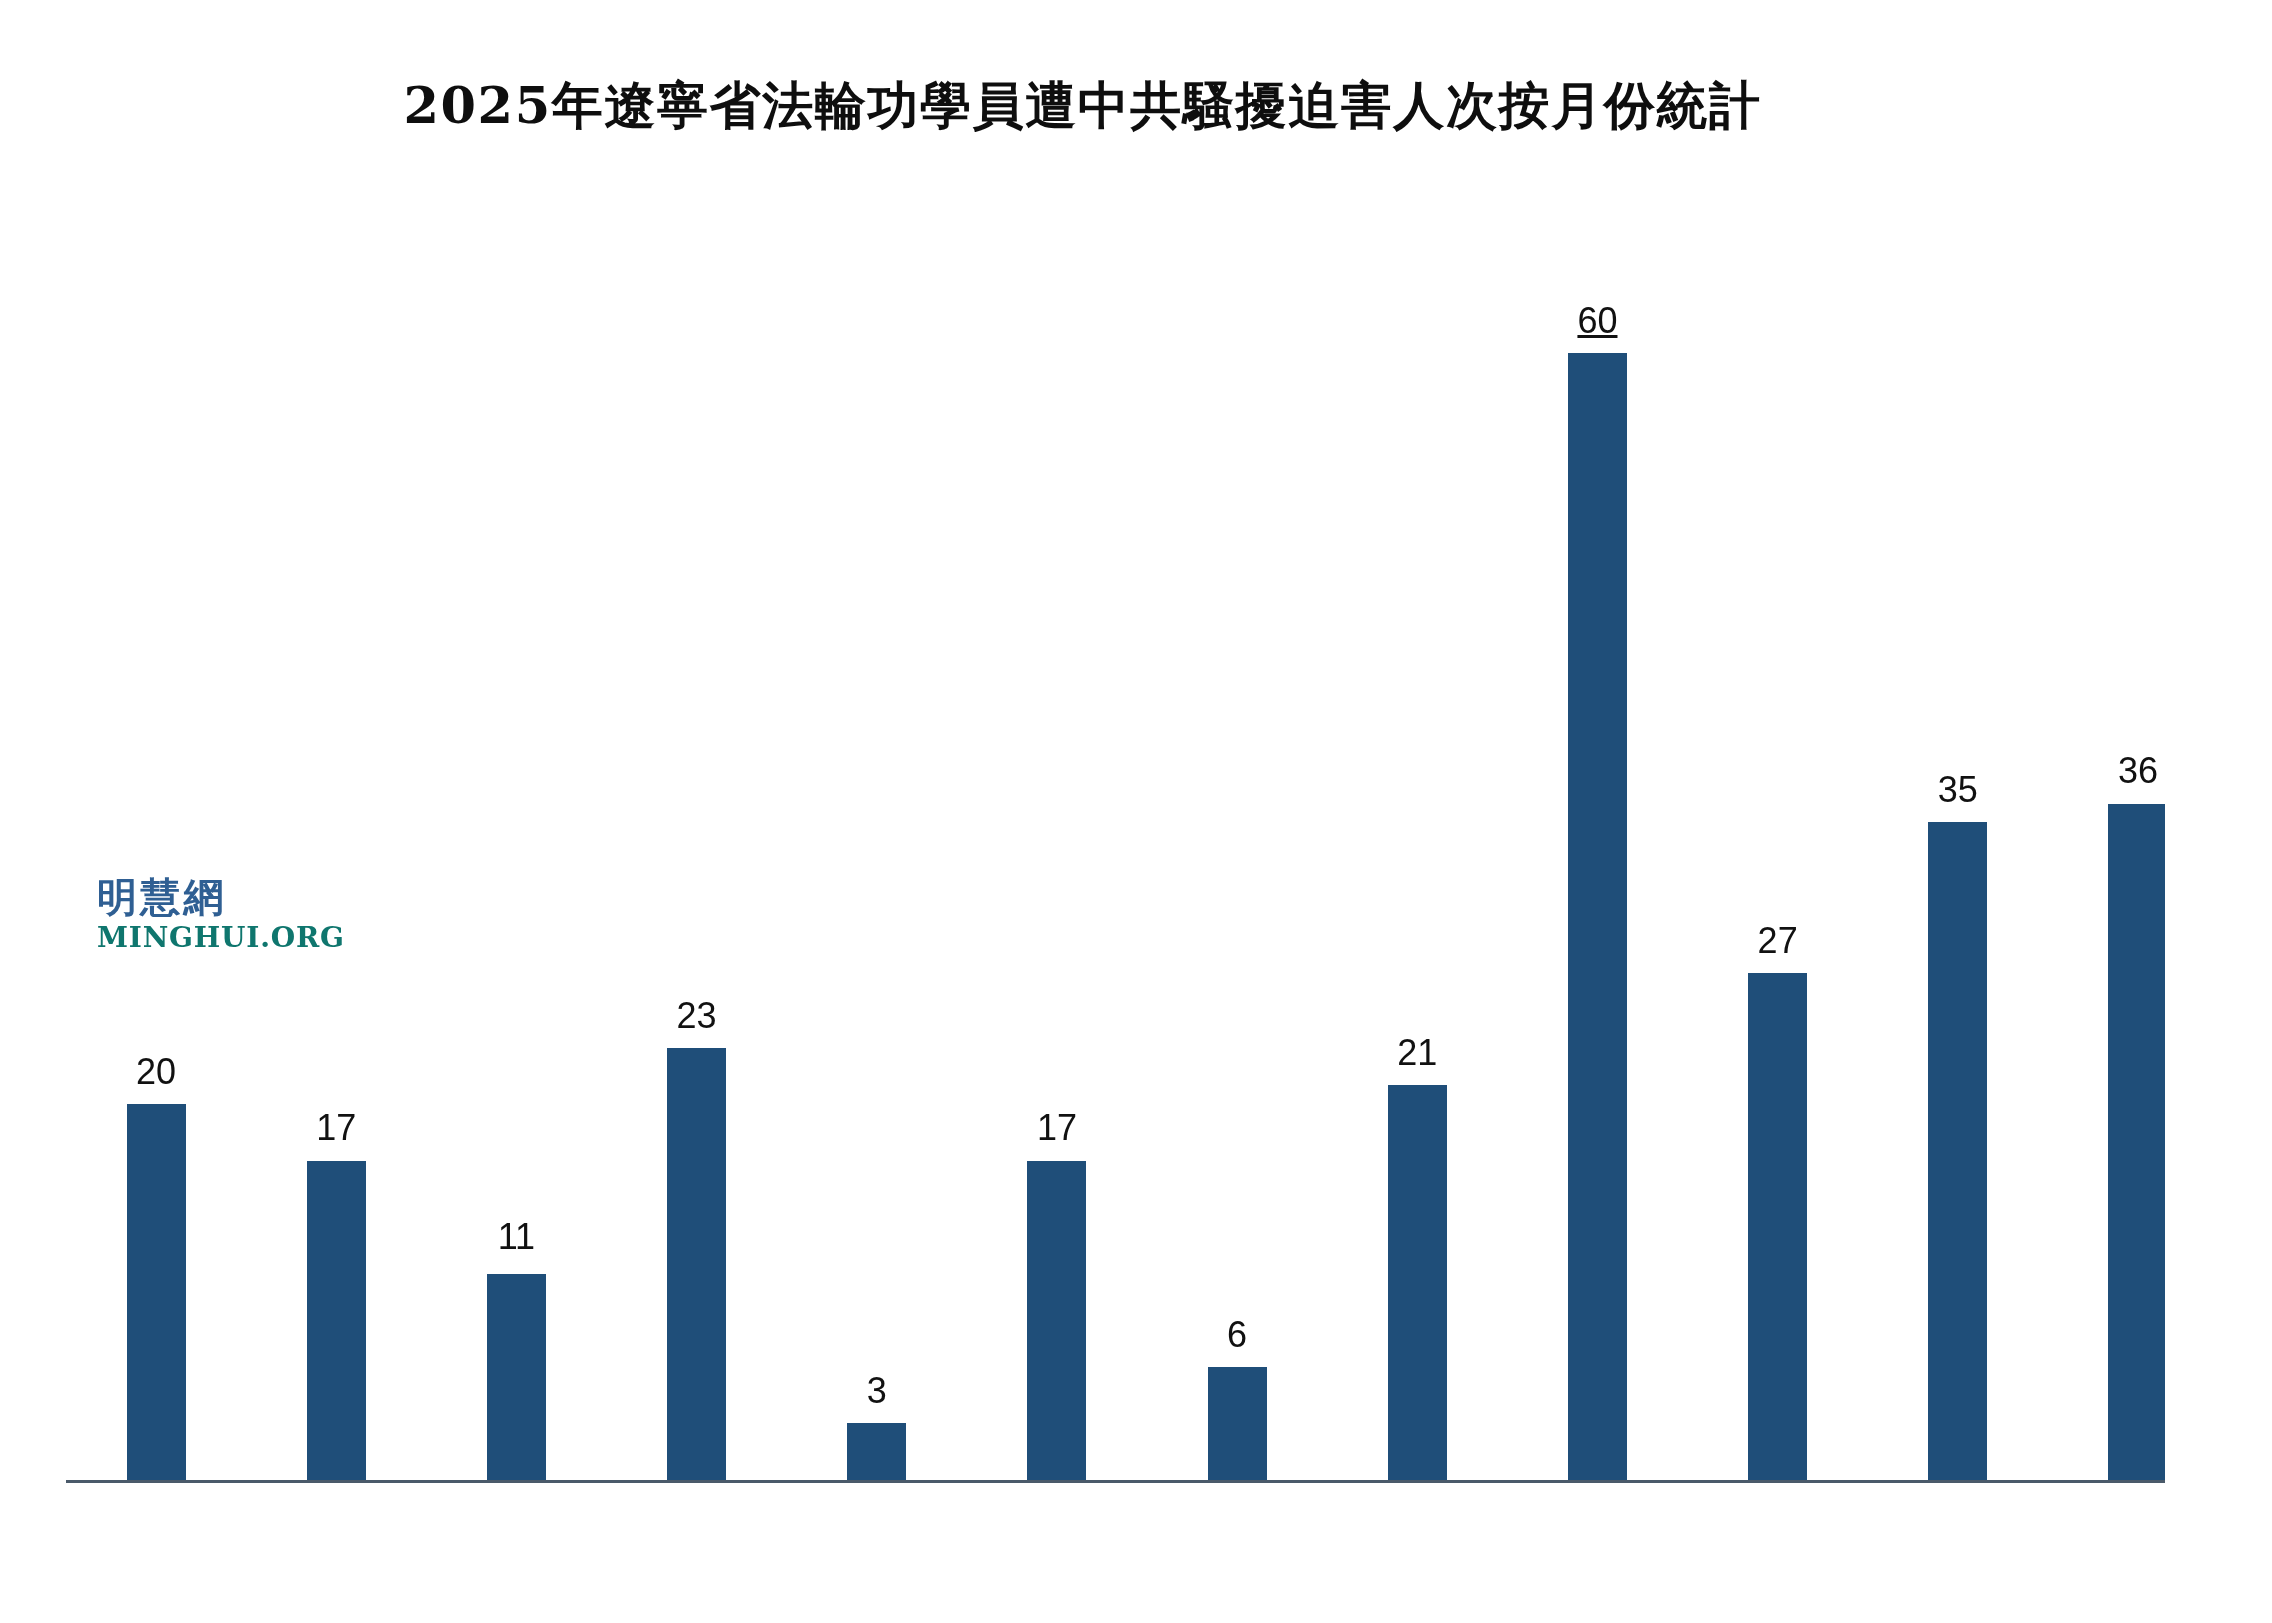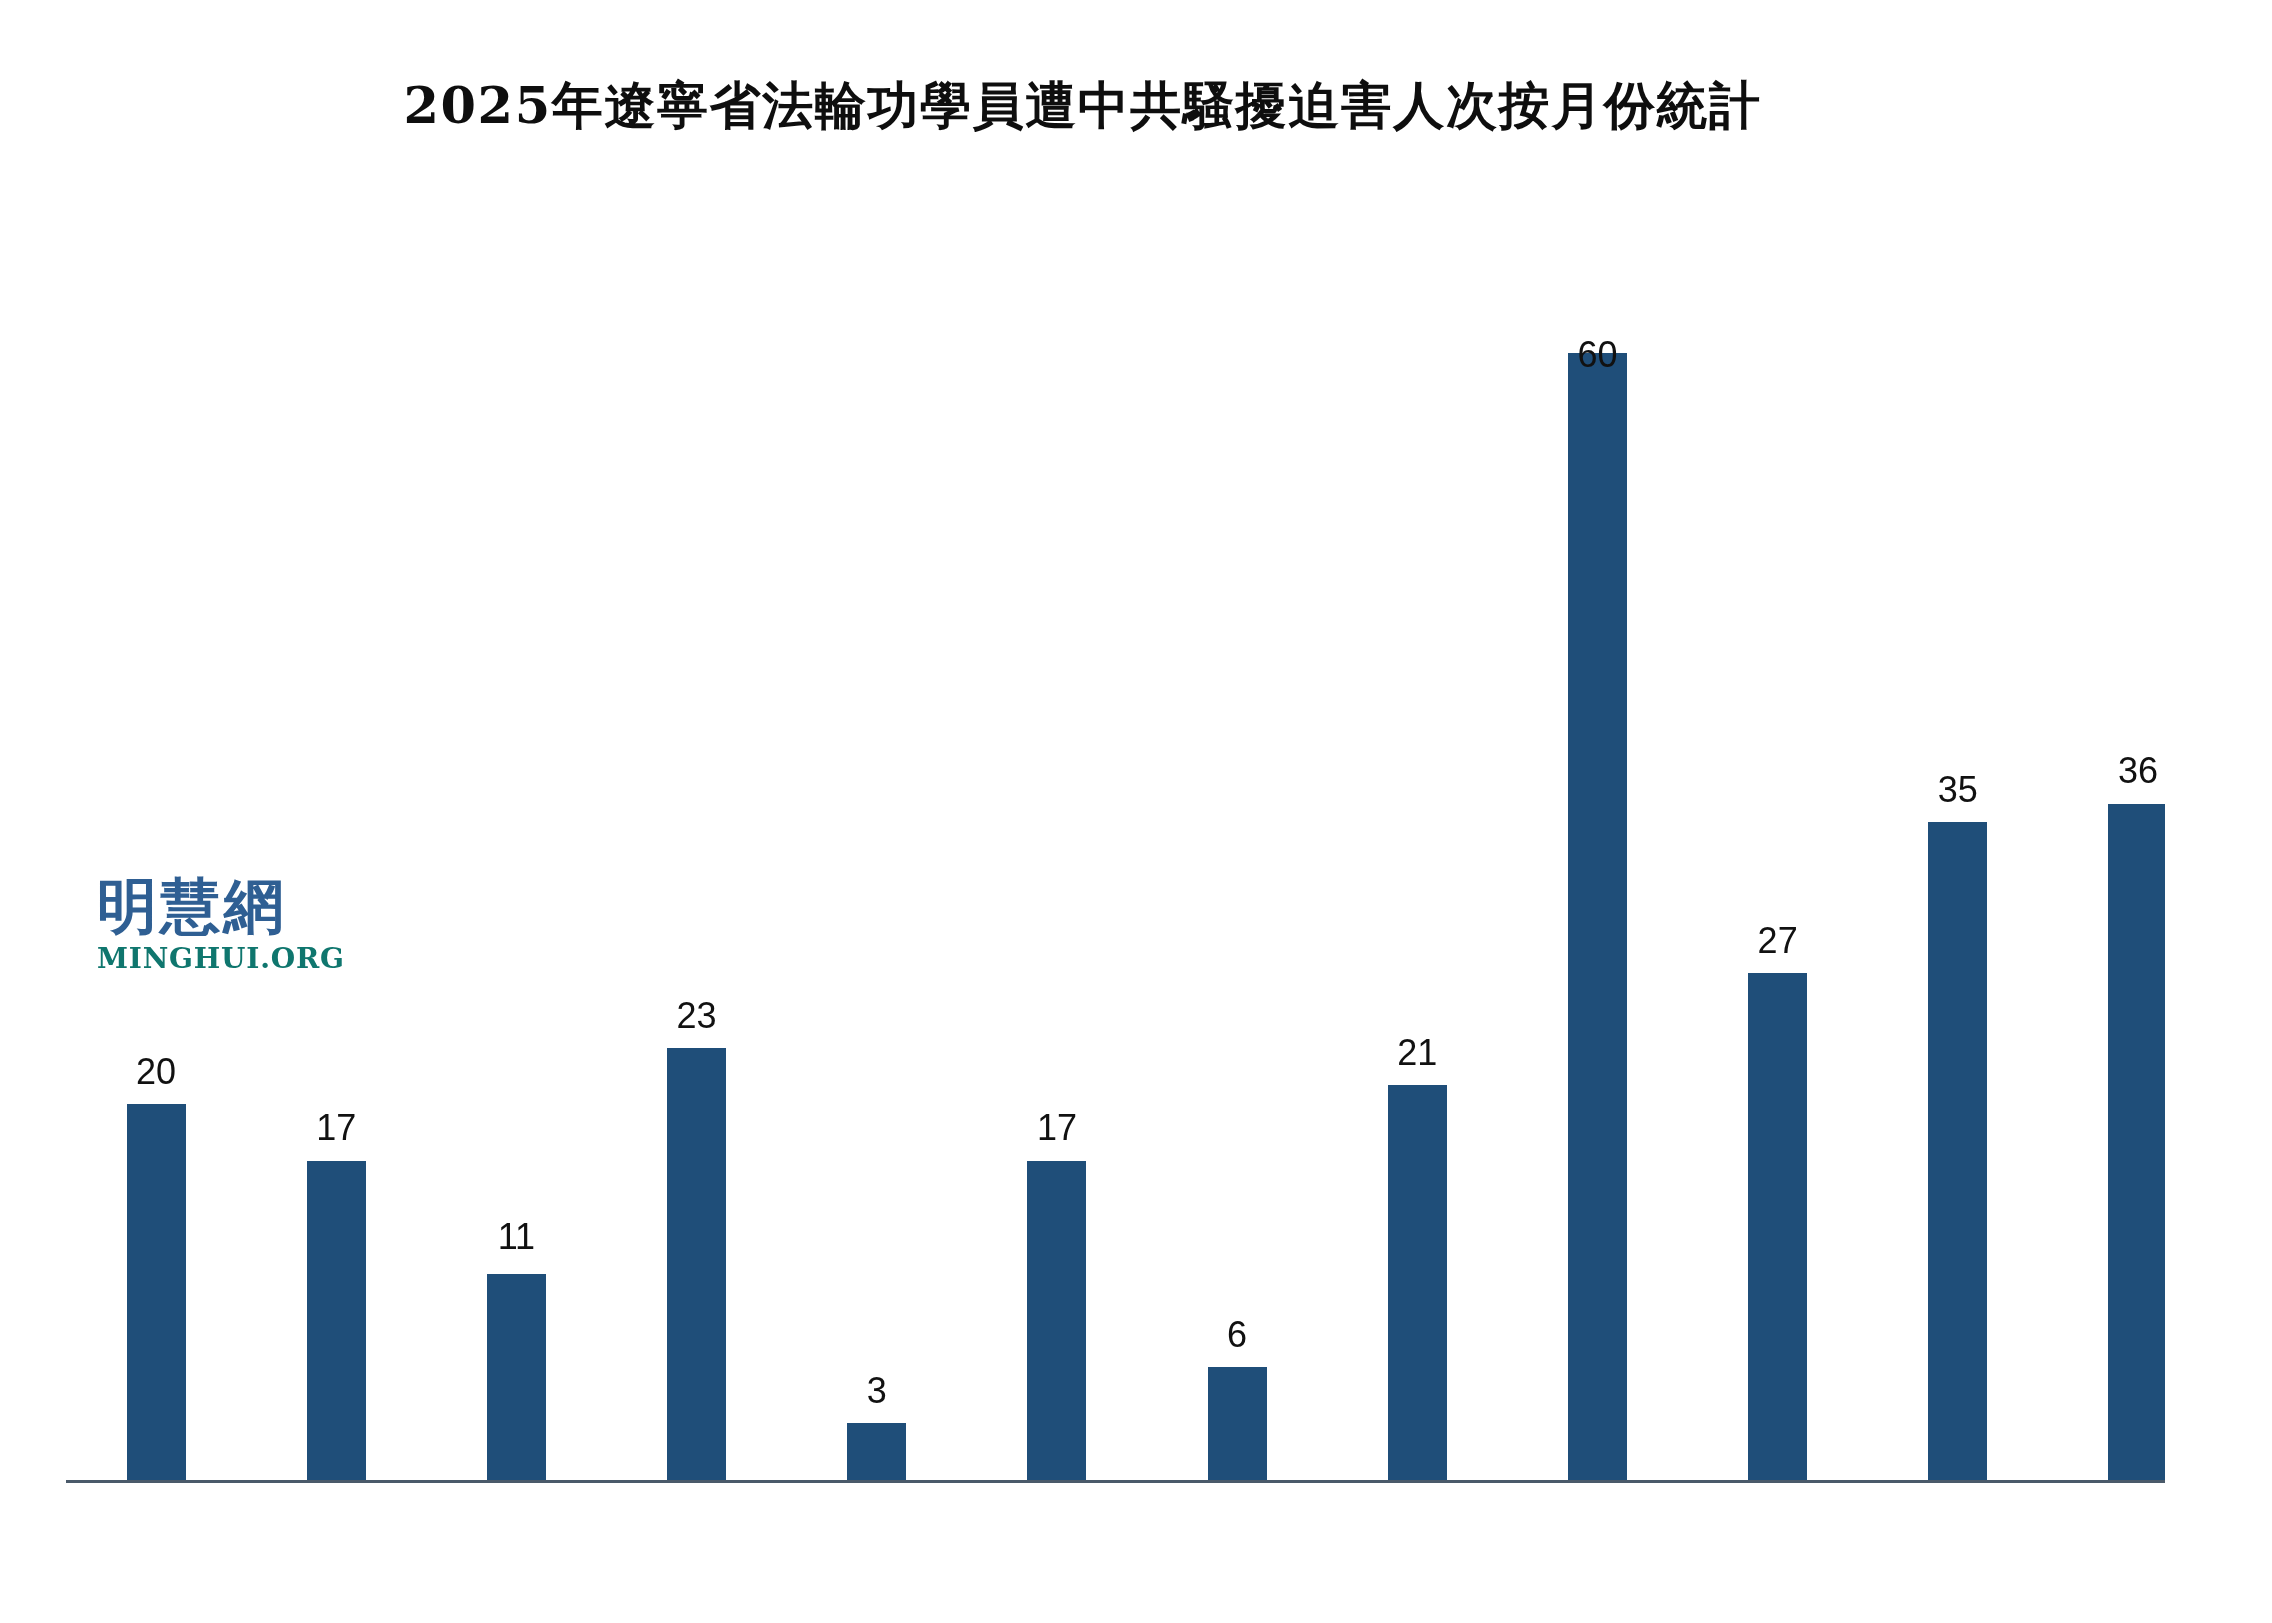--- a/index.html
+++ b/index.html
@@ -93,23 +93,23 @@
     letter-spacing: 3.3px;
   }
   .watermark {
     position: absolute;
     left: 97px;
     top: 876px;
     width: 270px;
     user-select: none;
   }
   .watermark .wm-cn {
-    font-family: Liberation Serif, serif;
+    font-family: Liberation Sans, sans-serif;
     font-weight: bold;
-    font-size: 60px;
+    font-size: 40px;
     color: #2f5f93;
     letter-spacing: 3.3px;
     line-height: 1.05;
   }
   .watermark .wm-en {
     font-family: "DejaVu Serif", "Liberation Serif", serif;
     font-weight: bold;
     font-size: 28px;
     color: #0f766e;
     letter-spacing: 0.8px;
@@ -156,21 +156,21 @@
         </div>
         <div class="bar-slot">
           <div class="bar-value" style="bottom: 124px;">6</div>
           <div class="bar-rect" style="height: 113px; background: rgb(31, 78, 121);"></div>
         </div>
         <div class="bar-slot">
           <div class="bar-value" style="bottom: 406px;">21</div>
           <div class="bar-rect" style="height: 395px; background: rgb(31, 78, 121);"></div>
         </div>
         <div class="bar-slot">
-          <div class="bar-value" style="bottom: 1104px;">60</div>
+          <div class="bar-value" style="bottom: 1138px; text-decoration: underline;">60</div>
           <div class="bar-rect" style="height: 1127px; background: rgb(31, 78, 121);"></div>
         </div>
         <div class="bar-slot">
           <div class="bar-value" style="bottom: 518px;">27</div>
           <div class="bar-rect" style="height: 507px; background: rgb(31, 78, 121);"></div>
         </div>
         <div class="bar-slot">
           <div class="bar-value" style="bottom: 669px;">35</div>
           <div class="bar-rect" style="height: 658px; background: rgb(31, 78, 121);"></div>
         </div>

